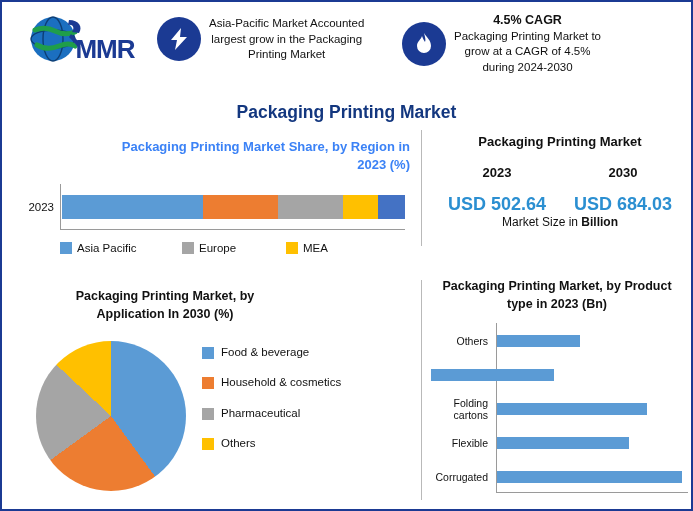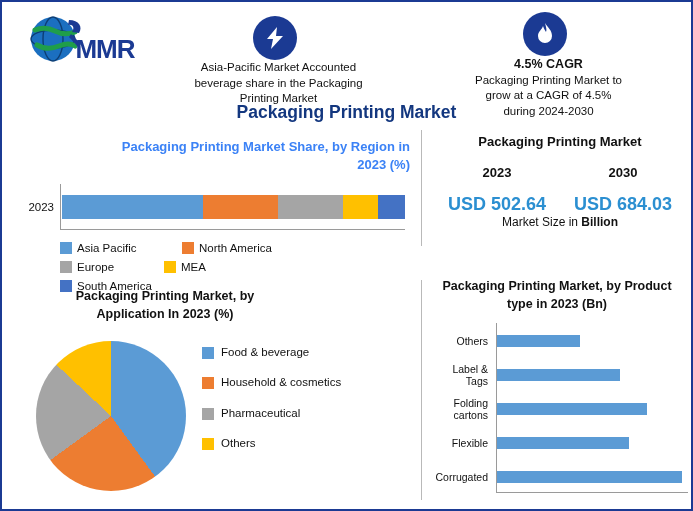--- a/index.html
+++ b/index.html
@@ -28,21 +28,21 @@
     width: 148px; height: 70px;
     display: flex; align-items: center; justify-content: center;
     margin-left: 4px;
   }
   .logo-globe { flex: 0 0 auto; }
   .logo-text {
     font-size: 26px; font-weight: bold; color: #1b3a93;
     letter-spacing: -1px; margin-left: -12px; margin-top: 10px;
   }
 
-  .hl-block { display: flex; align-items: center; flex-direction: column; }
+  .hl-block { display: flex; align-items: center; }
   .hl-circle {
     width: 44px; height: 44px; border-radius: 50%;
     background: #1b3a93;
     display: flex; align-items: center; justify-content: center;
     flex: 0 0 auto;
   }
   .hl-circle svg { display: block; }
   .hl-text {
     font-size: 11.5px; line-height: 1.35; color: #111;
     text-align: center; margin-left: 8px;
@@ -167,21 +167,21 @@
     </div>
 
     <div class="hl-block hl-1">
       <div class="hl-circle">
         <svg width="22" height="24" viewBox="0 0 22 24">
           <polygon points="13,1 3,13 9,13 7,23 19,10 12,10" fill="#ffffff"></polygon>
         </svg>
       </div>
       <div class="hl-text">
         <div>Asia-Pacific Market Accounted</div>
-        <div>beverage share in the Packaging</div>
+        <div>largest grow in the Packaging</div>
         <div>Printing Market</div>
       </div>
     </div>
 
     <div class="hl-block hl-2">
       <div class="hl-circle">
         <svg width="20" height="24" viewBox="0 0 20 24">
           <path d="M10 1 C13 6 17 8 17 14 A7 7 0 0 1 3 14 C3 9 7 8 8 4 C9 7 10 8 11 10 C12 8 11 5 10 1 Z" fill="#ffffff"></path>
         </svg>
       </div>
@@ -214,35 +214,27 @@
             <div class="region-seg" style="width: 10%; background: rgb(255, 192, 0);"></div>
             <div class="region-seg" style="width: 8%; background: rgb(68, 114, 196);"></div>
           </div>
       </div>
     </div>
     <div class="legend" id="region-legend">
         <div class="legend-item lg-w1">
           <span class="legend-sw" style="background: rgb(91, 155, 213);"></span>
           <span>Asia Pacific</span>
         </div>
-        <div class="legend-item lg-w2">
-          <span class="legend-sw" style="background: rgb(237, 125, 49);"></span>
-          <span>North America</span>
-        </div>
         <div class="legend-item lg-w3">
           <span class="legend-sw" style="background: rgb(165, 165, 165);"></span>
           <span>Europe</span>
         </div>
         <div class="legend-item lg-w1">
           <span class="legend-sw" style="background: rgb(255, 192, 0);"></span>
           <span>MEA</span>
-        </div>
-        <div class="legend-item lg-w2">
-          <span class="legend-sw" style="background: rgb(68, 114, 196);"></span>
-          <span>South America</span>
         </div>
       </div>
   </div>
 
   <div class="sizepanel">
     <div class="sp-title">Packaging Printing Market</div>
     <div class="sp-years">
       <div class="sp-year">2023</div>
       <div class="sp-year">2030</div>
     </div>
@@ -251,21 +243,21 @@
       <div class="sp-val">USD 684.03</div>
     </div>
     <div class="sp-foot">
       <span>Market Size in </span><b>Billion</b>
     </div>
   </div>
 
   <div class="pie-block">
     <div class="pie-title">
       <div>Packaging Printing Market, by</div>
-      <div>Application In 2023 (%)</div>
+      <div>Application In 2030 (%)</div>
     </div>
     <div class="pie-area">
       <div class="pie" id="pie" style="background: conic-gradient(rgb(91, 155, 213) 0deg, rgb(91, 155, 213) 144deg, rgb(237, 125, 49) 144deg, rgb(237, 125, 49) 234deg, rgb(165, 165, 165) 234deg, rgb(165, 165, 165) 313.2deg, rgb(255, 192, 0) 313.2deg, rgb(255, 192, 0) 360deg);"></div>
       <div class="pie-legend" id="pie-legend">
           <div class="pl-item">
             <span class="pl-sw" style="background: rgb(91, 155, 213);"></span>
             <span class="pl-label">Food &amp; beverage</span>
           </div>
           <div class="pl-item">
             <span class="pl-sw" style="background: rgb(237, 125, 49);"></span>
@@ -292,24 +284,20 @@
       <div class="prod-axis"></div>
       <div class="prod-baseline"></div>
       <div id="prod-rows">
           <div class="prod-row" style="top: 2px;">
             <div class="prod-label">
               <div>Others</div>
             </div>
             <div class="prod-bar" style="width: 83px; background: rgb(91, 155, 213);"></div>
           </div>
           <div class="prod-row" style="top: 36px;">
-            <div class="prod-label">
-              <div>Label &amp;</div>
-              <div>Tags</div>
-            </div>
             <div class="prod-bar" style="width: 123px; background: rgb(91, 155, 213);"></div>
           </div>
           <div class="prod-row" style="top: 70px;">
             <div class="prod-label">
               <div>Folding</div>
               <div>cartons</div>
             </div>
             <div class="prod-bar" style="width: 150px; background: rgb(91, 155, 213);"></div>
           </div>
           <div class="prod-row" style="top: 104px;">

